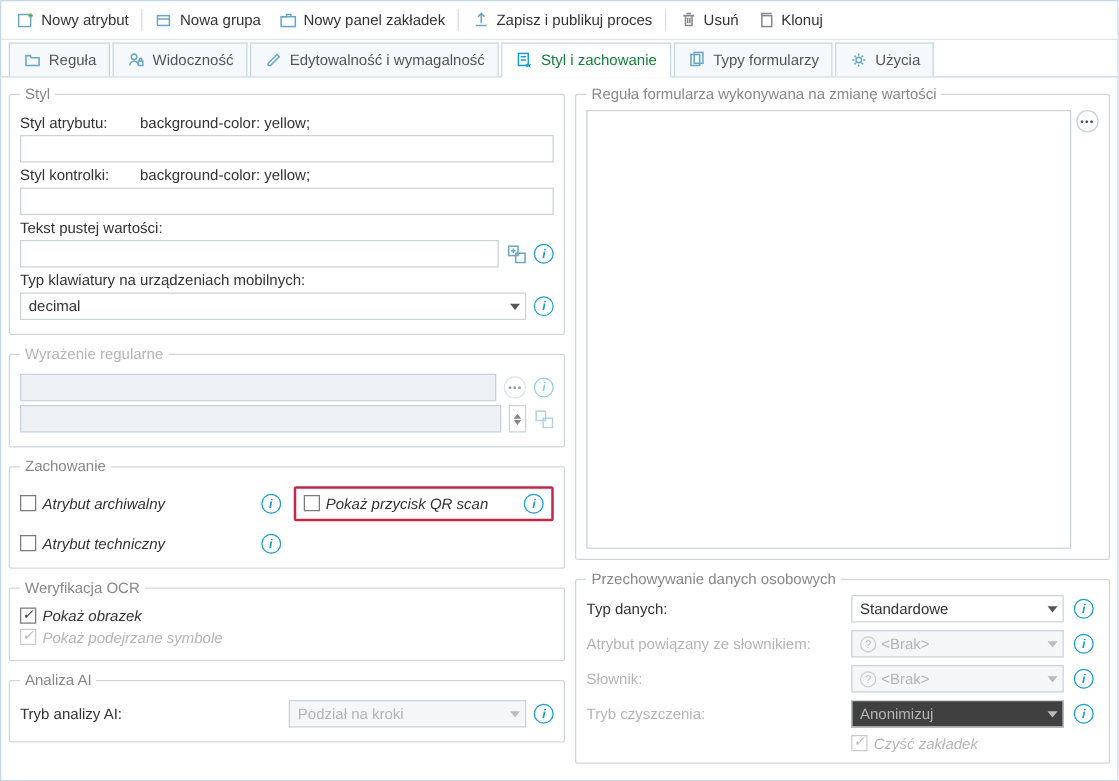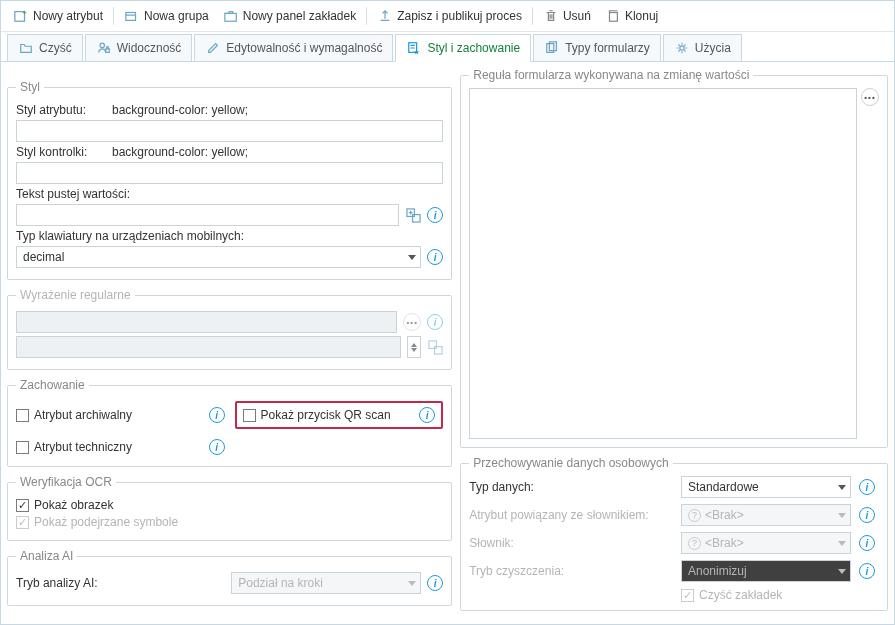--- a/index.html
+++ b/index.html
@@ -78,21 +78,21 @@
     display: flex;
     padding: 6px;
     gap: 8px;
     height: calc(100% - 64px);
   }
   .col {
     display: flex;
     flex-direction: column;
     gap: 4px;
   }
-  .col-left { flex: 1.02; margin-top: 12px; }
+  .col-left { flex: 1.02; }
   .col-right { flex: 0.98; }
   fieldset.group {
     border: 1px solid #d0d7dc;
     border-radius: 2px;
     padding: 6px 8px 8px 8px;
     margin: 0 0 4px 0;
   }
   fieldset.group > legend {
     color: #888;
     font-size: 12px;
@@ -165,23 +165,24 @@
     font-weight: bold;
     color: #555;
     flex: 0 0 auto;
     cursor: pointer;
     background: #fff;
     font-size: 8px;
     letter-spacing: 1px;
   }
   .checkbox {
     display: flex;
-    align-items: flex-end;
+    align-items: flex-start;
     gap: 5px;
     cursor: pointer;
+    font-style: italic;
   }
   .cb-box {
     width: 13px; height: 13px;
     border: 1px solid #7a7a7a;
     background: #fff;
     display: inline-flex;
     align-items: center;
     justify-content: center;
     font-size: 11px;
     color: #333;
@@ -314,21 +315,21 @@
     </div>
   </div>
 
   <div class="tabs">
     <div class="tab">
       <span class="ico">
           <svg width="14" height="14" viewBox="0 0 16 16" fill="none" stroke="currentColor" stroke-width="1.4">
             <path d="M2 4h4l1 2h7v7H2z"></path>
           </svg>
         </span>
-      <span>Czyść</span>
+      <span>Reguła</span>
     </div>
     <div class="tab">
       <span class="ico">
           <svg width="14" height="14" viewBox="0 0 16 16" fill="none" stroke="currentColor" stroke-width="1.4">
             <circle cx="6" cy="5" r="2.5"></circle>
             <path d="M2 13c0-2 2-4 4-4s4 2 4 4"></path>
             <rect x="10" y="9" width="4" height="4"></rect>
             <path d="M11 9V7.5a1 1 0 012 0V9"></path>
           </svg>
         </span>

